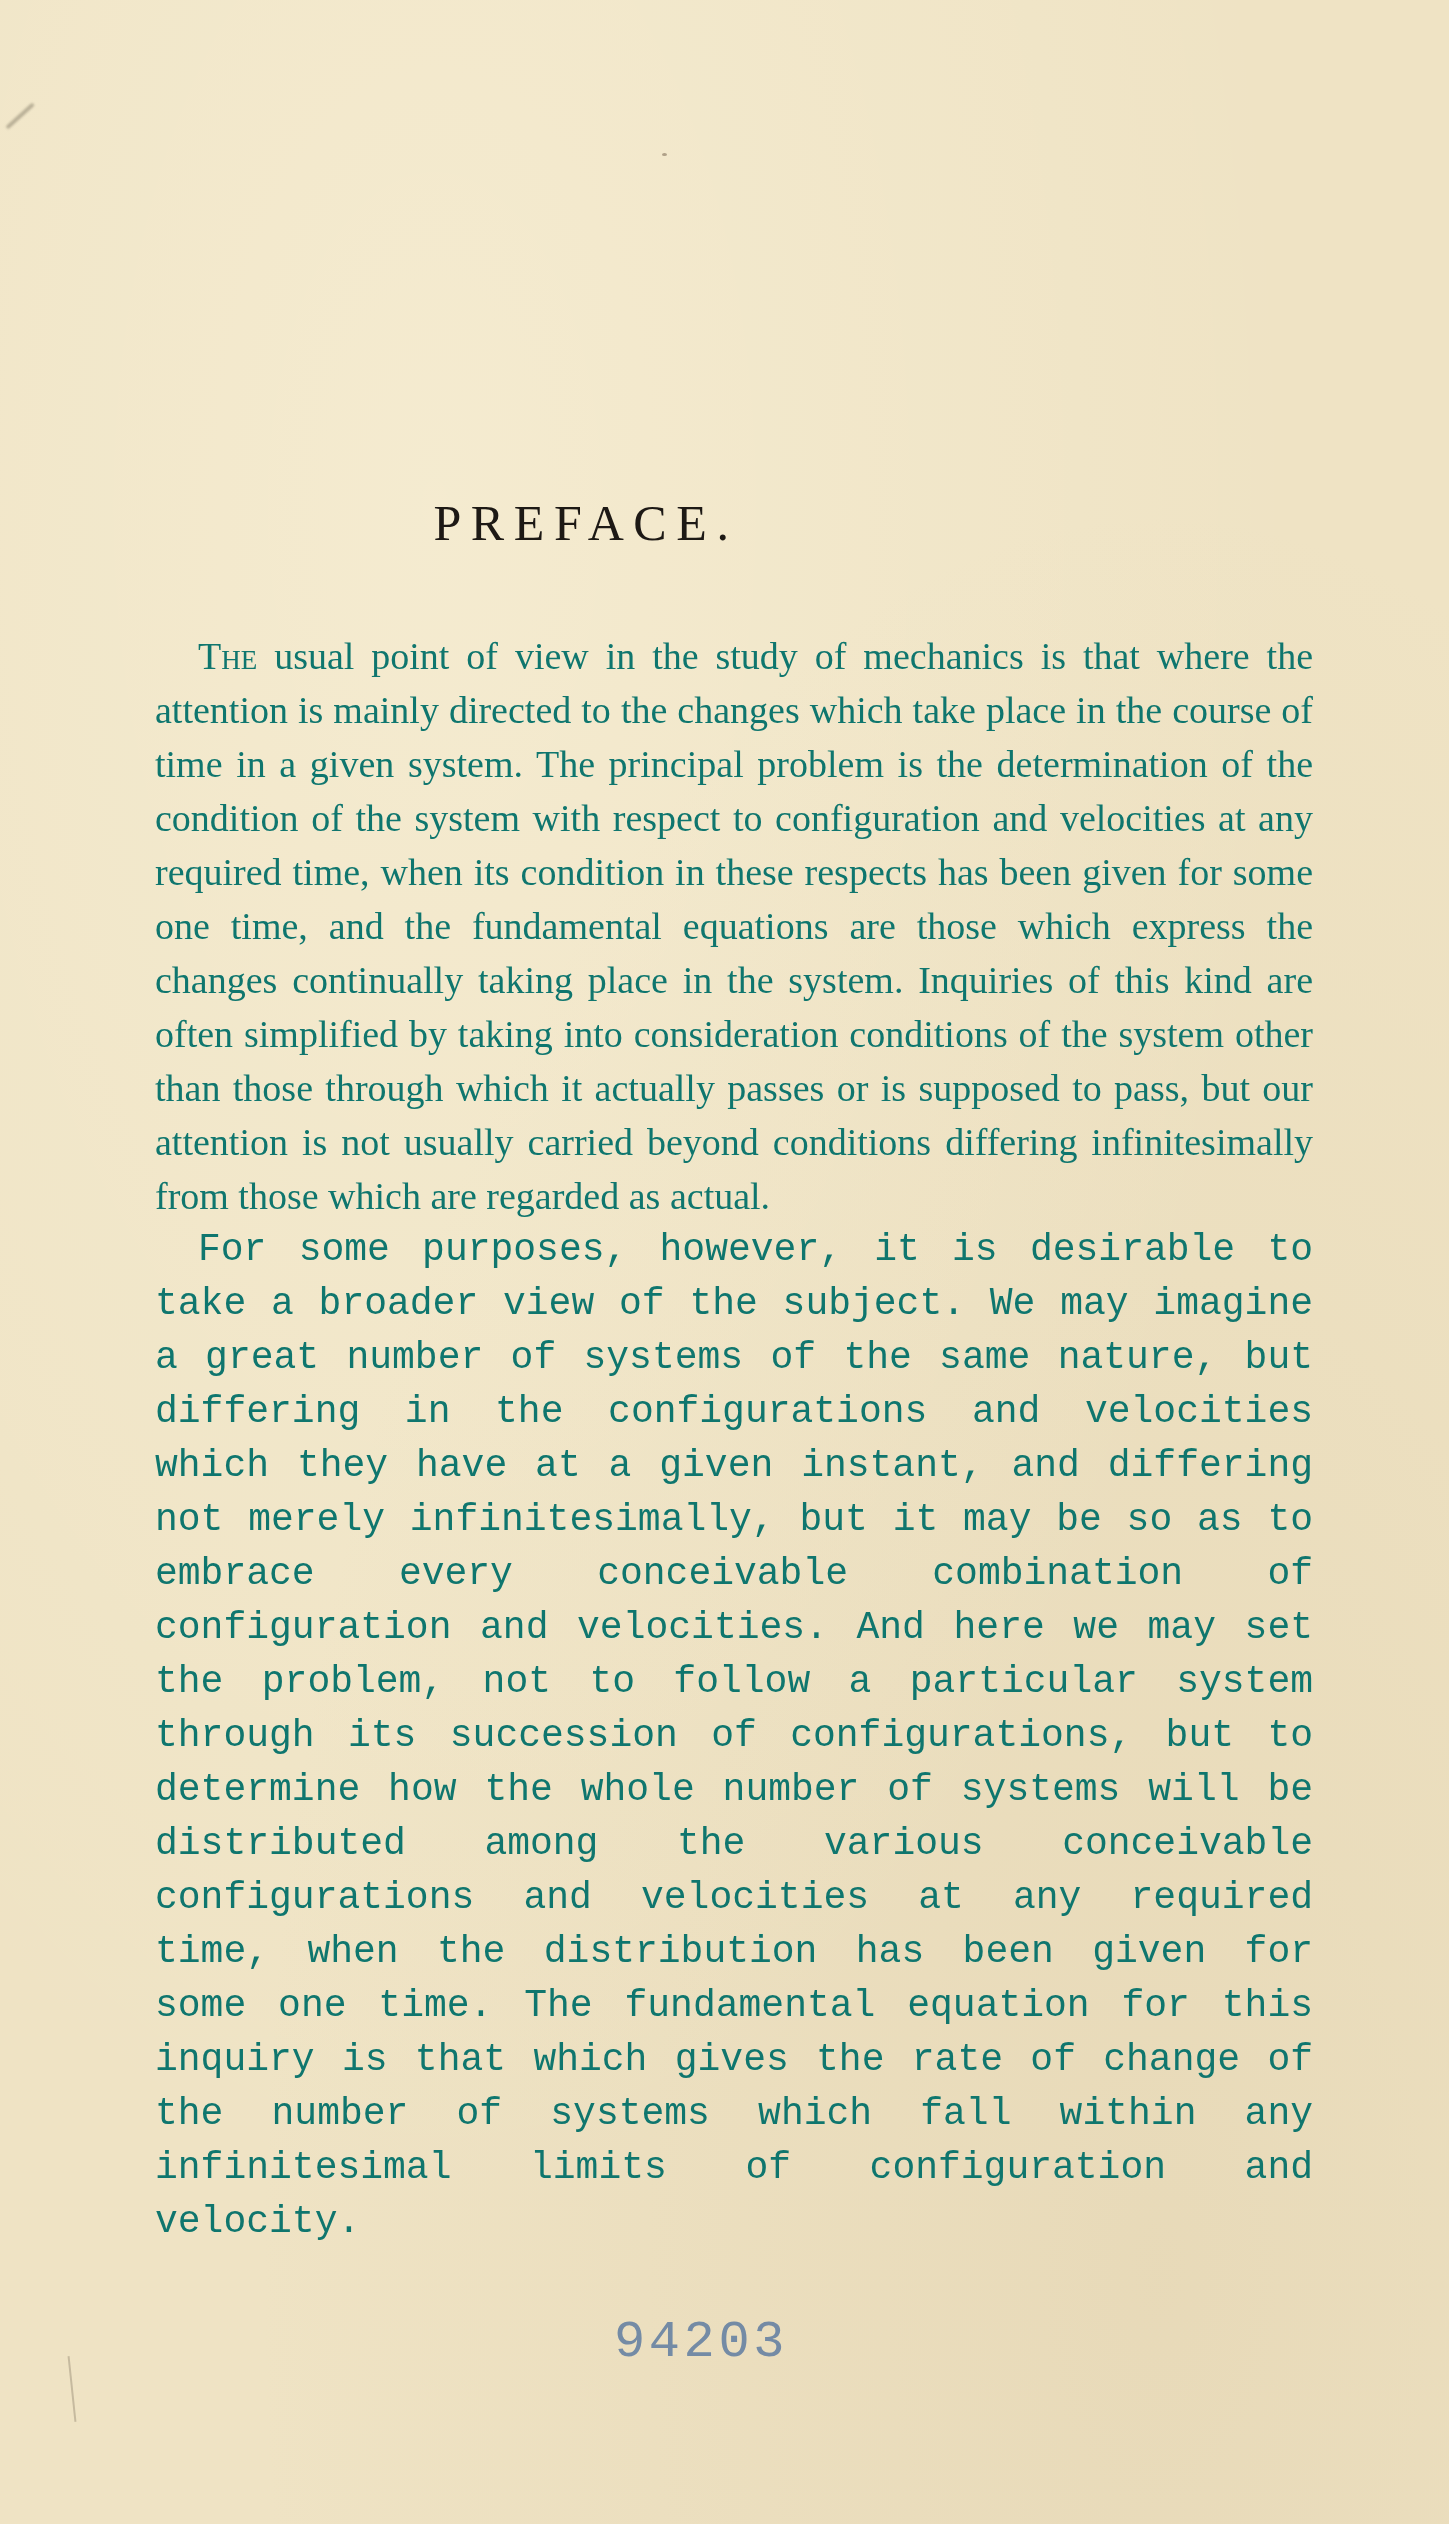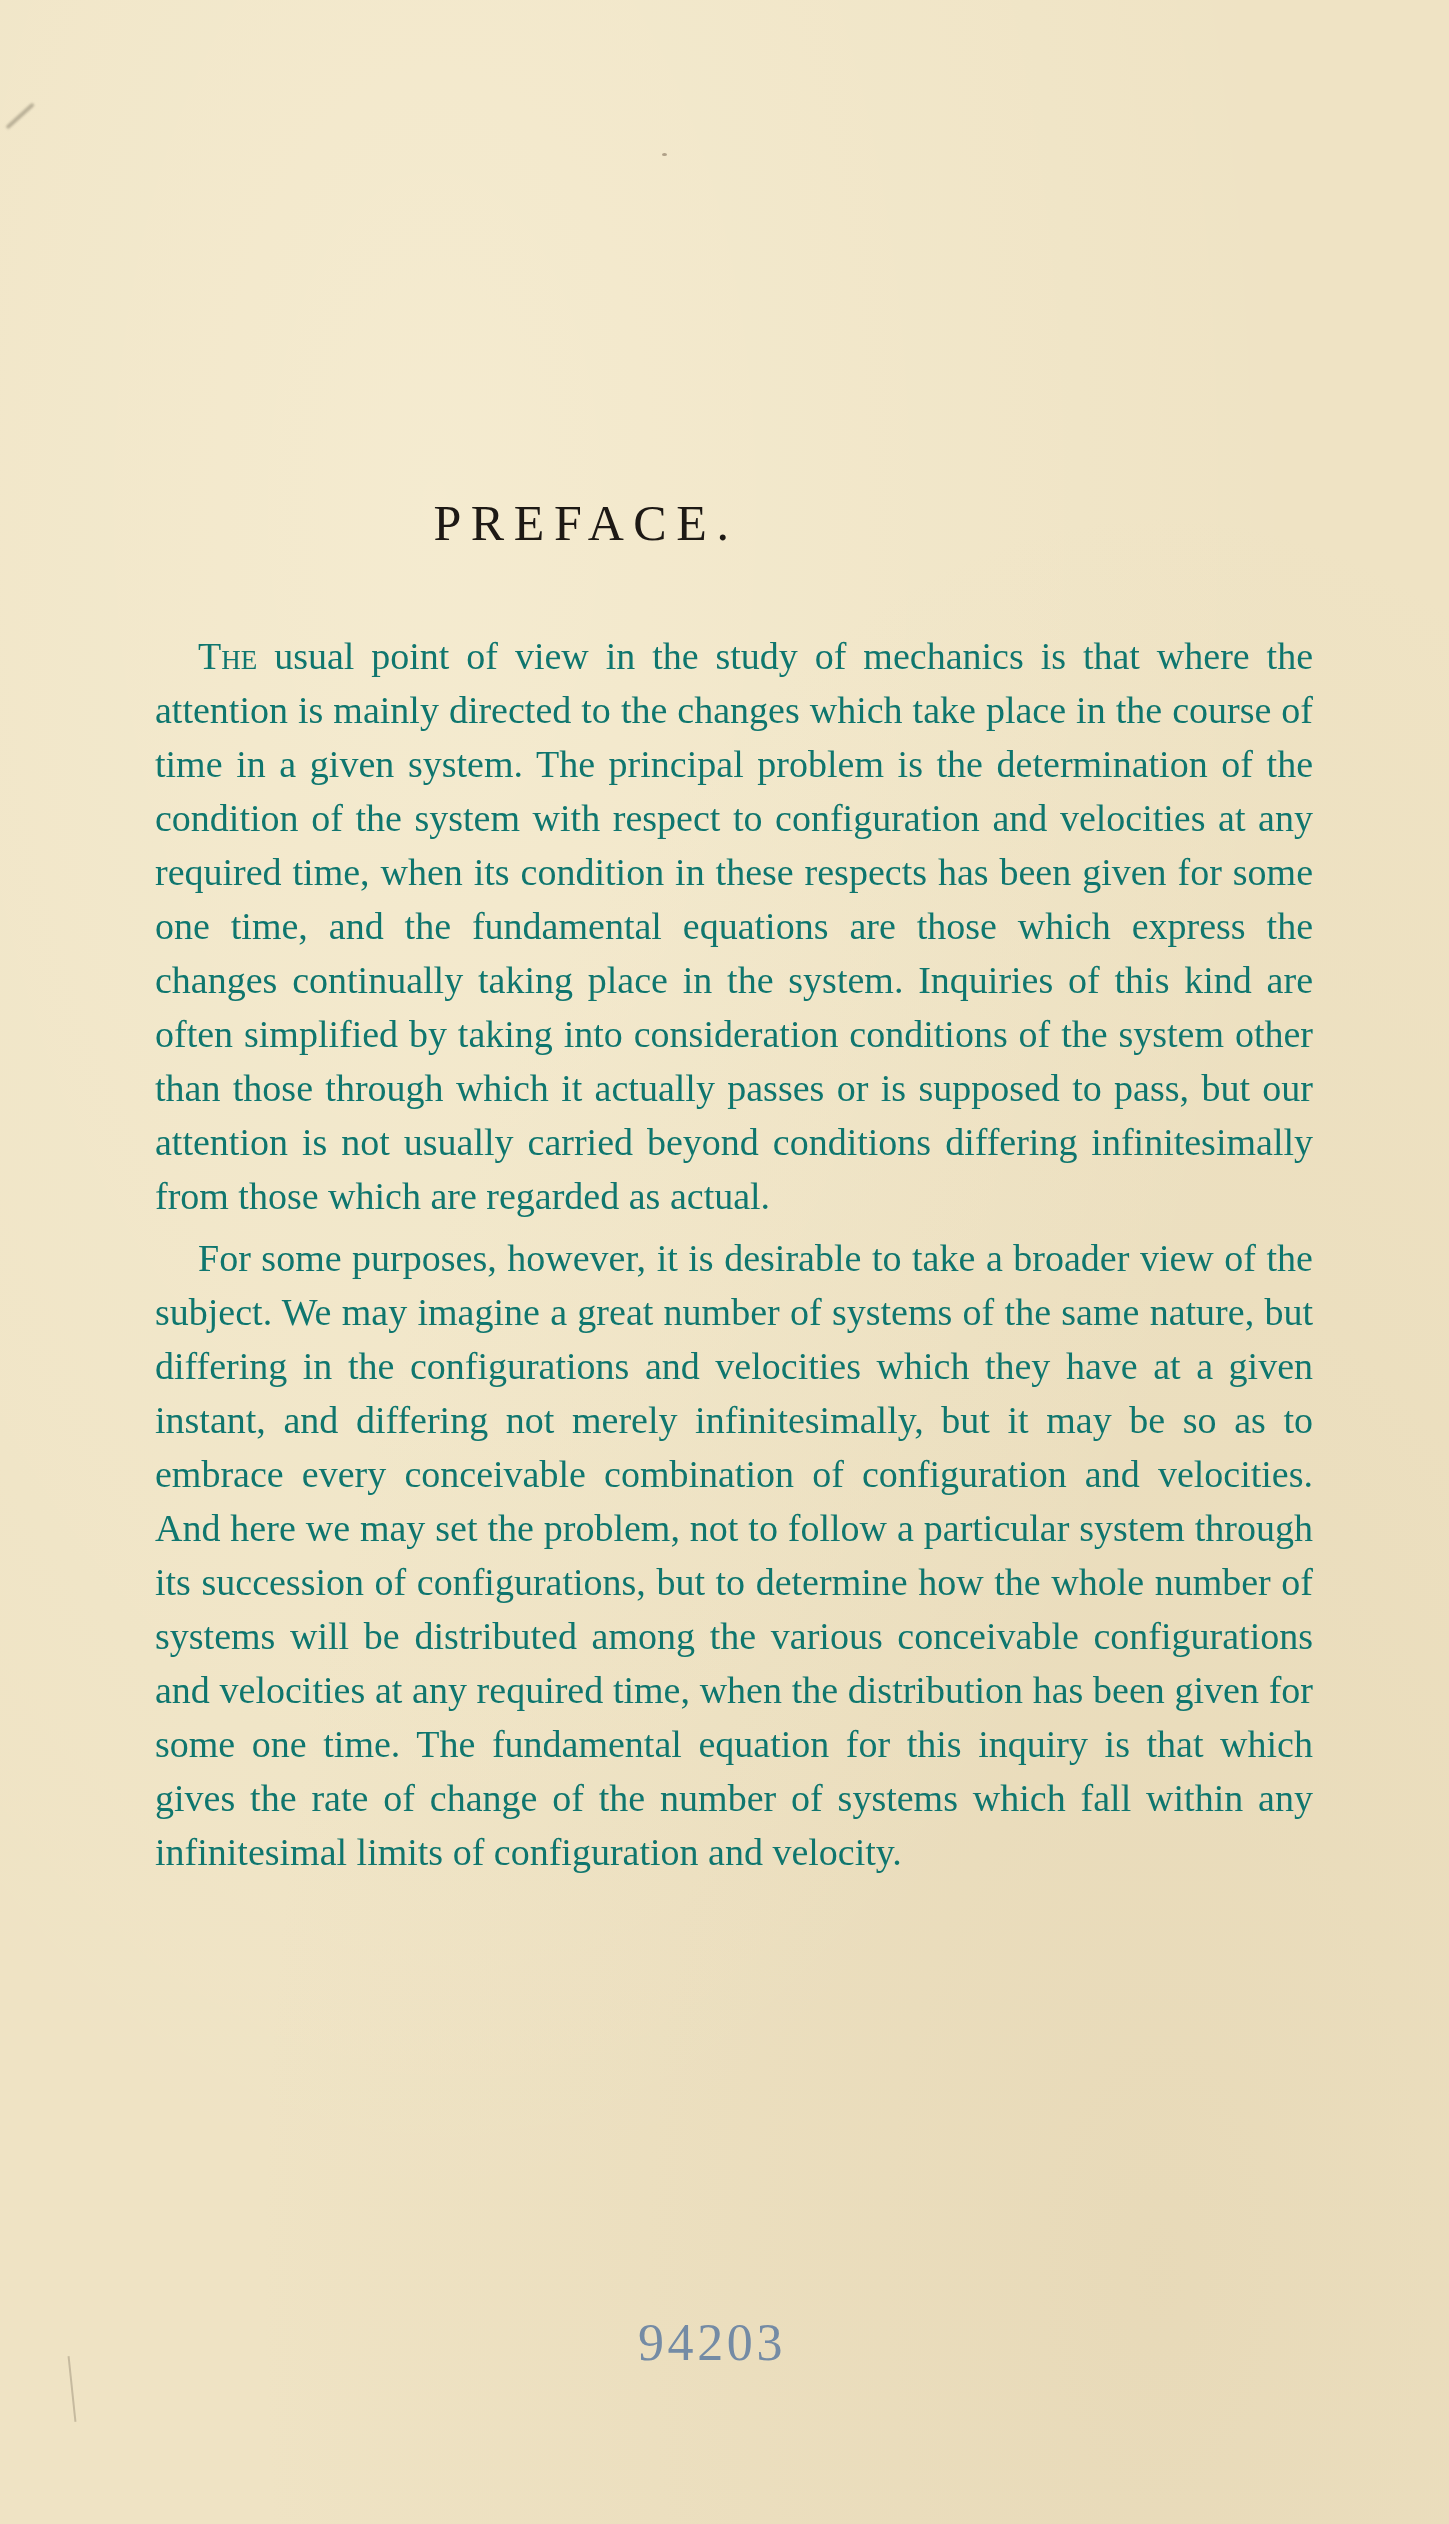--- a/index.html
+++ b/index.html
@@ -83,32 +83,33 @@
     margin: 0;
     text-indent: 0;
   }
   .para-1 {
     margin-left: -43px;
     text-indent: 43px;
   }
   .para-2 {
     margin-left: -43px;
     text-indent: 43px;
-    margin-top: 8px;
+    margin-top: 0;
+    font-family: Liberation Mono, monospace;
   }
   .smallcaps {
     font-variant: small-caps;
   }
   .stamp {
     position: absolute;
-    left: 11px;
+    left: 0;
     top: 2313px;
     width: 1402px;
     text-align: center;
-    font-family: Liberation Serif, serif;
+    font-family: Liberation Mono, monospace;
     font-size: 52px;
     letter-spacing: 3.6px;
     color: #6a84a3;
     opacity: 0.92;
   }
 </style>
 </head>
 <body>
 
 <div class="page">

